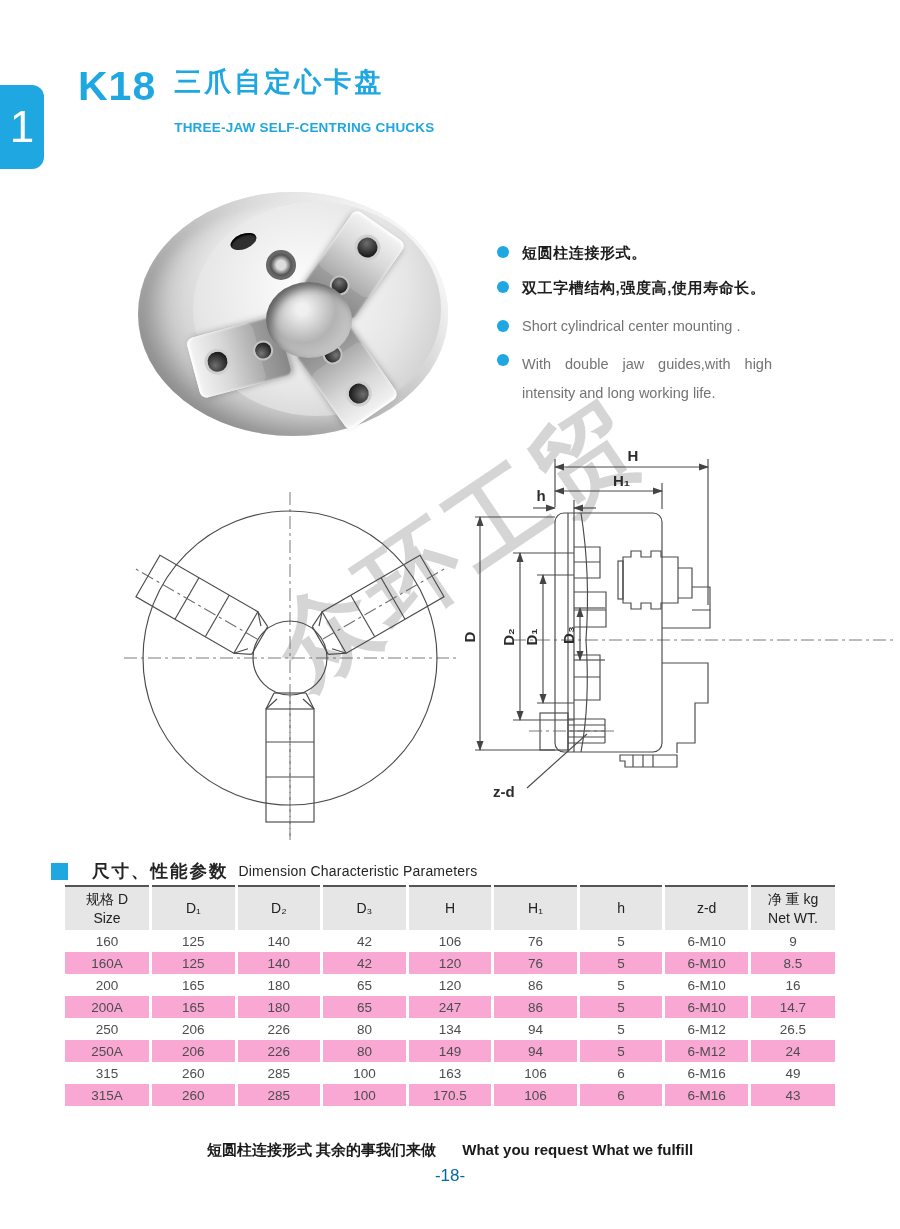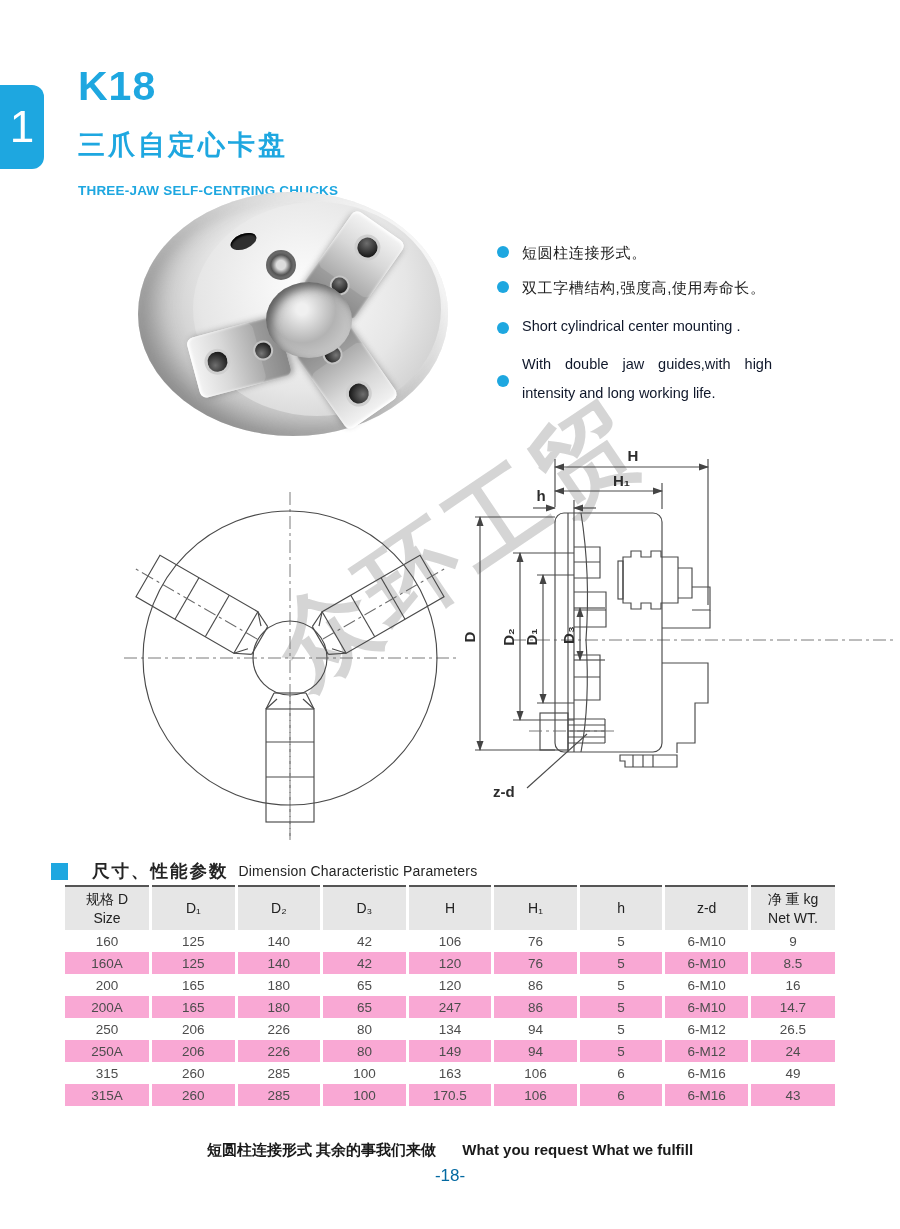--- a/index.html
+++ b/index.html
@@ -4,21 +4,21 @@
 <style>
   :root{ --accent:#1ea7e0; --line:#4a4a4a; }
   html,body{margin:0;padding:0;background:#fff;}
   .page{position:relative;width:900px;height:1229px;background:#fff;overflow:hidden;
         font-family:"Liberation Sans","DejaVu Sans",sans-serif;}
 
   
   .side-tab{position:absolute;left:0;top:85px;width:44px;height:84px;background:var(--accent);
             border-radius:0 12px 12px 0;color:#fff;font-size:44px;display:flex;
             align-items:center;justify-content:center;}
-  .brand{position:absolute;left:78px;top:64px;display:flex;gap:18px;color:var(--accent);flex-direction:column;}
+  .brand{position:absolute;left:78px;top:64px;display:flex;gap:18px;color:var(--accent);}
   .brand .model{font-size:41px;font-weight:bold;letter-spacing:1px;line-height:1.1;}
   .brand .cn{font-size:27px;font-weight:bold;letter-spacing:3px;}
   .brand .en{font-size:13.5px;font-weight:bold;margin-top:20px;letter-spacing:.2px;}
 
   
   .photo{position:absolute;left:138px;top:190px;width:322px;height:250px;}
   .chuck-outer{position:absolute;left:0;top:2px;width:310px;height:244px;border-radius:50%;
     background:radial-gradient(ellipse at 62% 38%, #fafafa 0%, #e9e9e9 42%, #c2c2c2 70%, #8f8f8f 93%, #7b7b7b 100%);
     box-shadow:inset 16px -8px 24px rgba(90,90,90,.45), inset -4px 5px 10px rgba(255,255,255,.85);}
   .chuck-face{position:absolute;left:55px;top:12px;width:248px;height:214px;border-radius:50%;
@@ -37,22 +37,22 @@
     background:radial-gradient(circle at 42% 36%, #f0f0f0 8%, #b3b3b3 48%, #dcdcdc 100%);
     box-shadow:inset 5px 5px 10px rgba(55,55,55,.7);}
   .hole-oval{position:absolute;left:92px;top:44px;width:27px;height:15px;border-radius:50%;
     background:#2f2f2f;transform:rotate(-22deg);box-shadow:inset 0 2px 2px #000;}
   .emblem{position:absolute;left:128px;top:60px;width:26px;height:26px;border-radius:50%;border:2px solid #666;
     background:radial-gradient(circle,#ddd 25%,#555 55%,#9a9a9a 100%);}
 
   
   .features{position:absolute;left:497px;top:242px;width:400px;margin:0;padding:0;}
   .features li{list-style:none;display:flex;margin-bottom:13px;font-size:15px;line-height:1.45;
-               color:#1d1d1d;font-weight:normal;letter-spacing:.6px;}
-  .features li.en{font-weight:normal;font-size:14.5px;color:#0f172a;letter-spacing:0;align-items:center;}
+               color:#1d1d1d;font-weight:bold;letter-spacing:.6px;}
+  .features li.en{font-weight:normal;font-size:14.5px;color:#737373;letter-spacing:0;}
   .features li.gap{margin-top:17px;}
   .features .dot{flex:none;width:12px;height:12px;border-radius:50%;background:var(--accent);
                  margin:4px 13px 0 0;}
   .features li.narrow .txt{width:250px;text-align:justify;line-height:2.05;}
 
   
   .watermark{position:absolute;left:286px;top:596px;white-space:nowrap;font-weight:bold;
              font-size:98px;letter-spacing:6px;color:#9c9c9c;opacity:.42;
              transform:rotate(-34deg);transform-origin:left center;pointer-events:none;}
   svg.tech{position:absolute;overflow:visible;}

